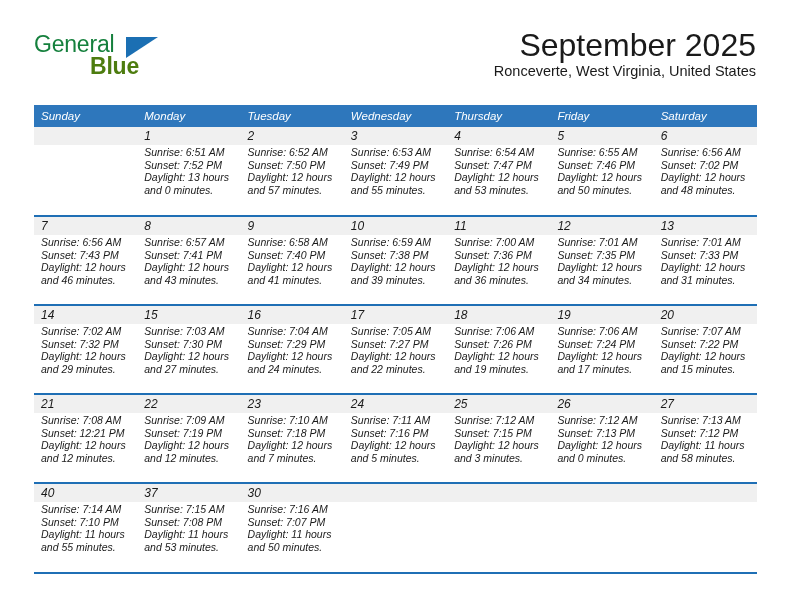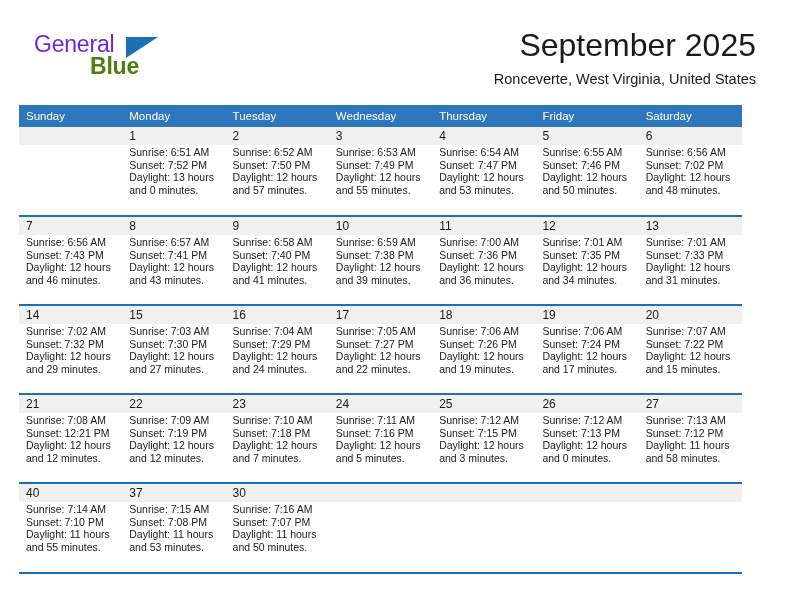--- a/index.html
+++ b/index.html
@@ -29,21 +29,21 @@
   .logo {
     position: absolute;
     left: 34px;
     top: 33px;
     width: 160px;
     height: 52px;
     line-height: 1;
   }
   .logo-general {
     font-size: 23px;
-    color: #6d28d9;
+    color: #15803d;
     letter-spacing: -0.2px;
     font-family: "Liberation Sans", sans-serif;
   }
   .logo-blue {
     position: absolute;
     left: 56px;
     top: 22px;
     font-size: 23px;
     color: #4d7c0f;
     letter-spacing: -0.2px;
@@ -66,33 +66,34 @@
     text-align: right;
   }
   .cal-title {
     font-size: 32px;
     color: #1a1a1a;
     line-height: 34px;
     font-weight: normal;
     white-space: nowrap;
   }
   .cal-sub {
-    margin-top: 8px;
+    margin-top: 0;
     font-size: 14.5px;
     color: #1a1a1a;
     line-height: 18px;
     white-space: nowrap;
   }
 
   
   .calendar {
     position: absolute;
-    left: 19px;
+    left: 34px;
     top: 105px;
     width: 723px;
+    font-style: italic;
   }
   table.cal {
     border-collapse: collapse;
     width: 723px;
     table-layout: fixed;
   }
   table.cal th {
     background: #2e77bc;
     color: #ffffff;
     font-size: 11.5px;

